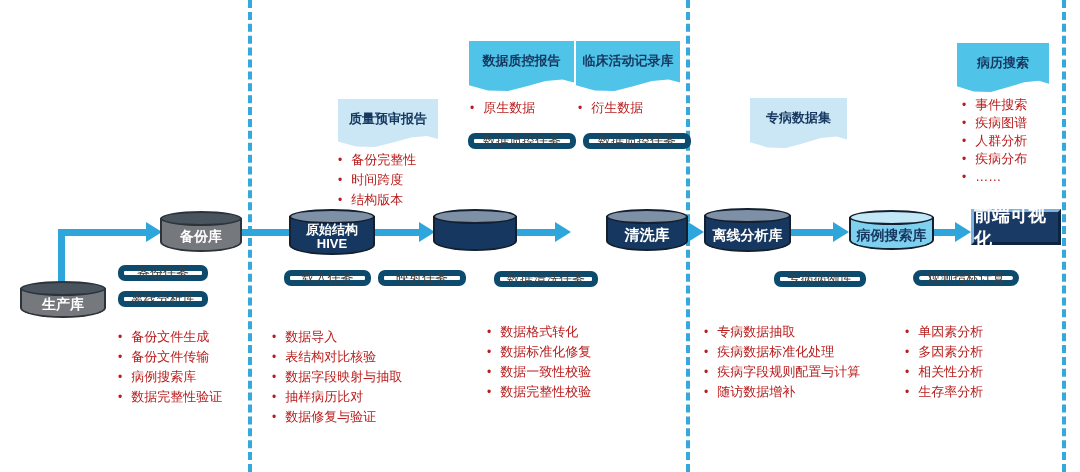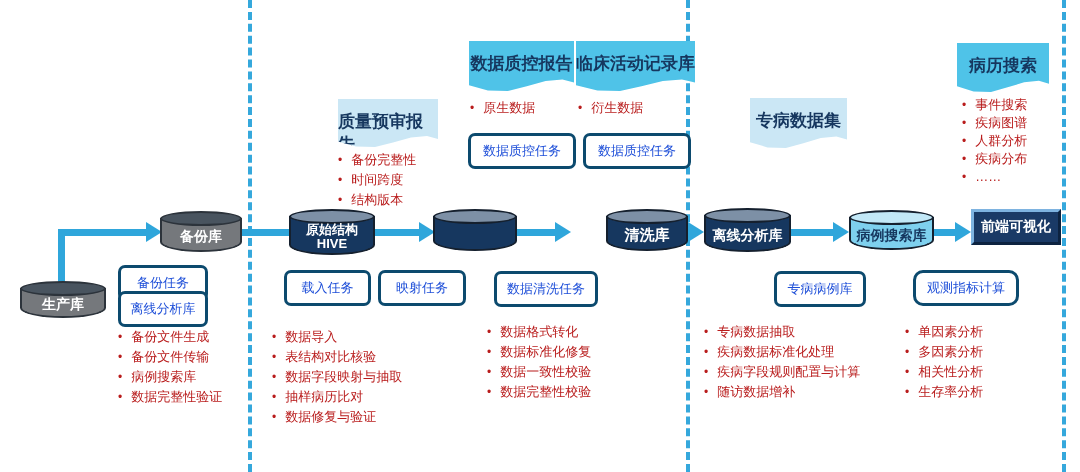--- a/index.html
+++ b/index.html
@@ -22,35 +22,35 @@
   .cyl.navy .body{background:#16375f;}
   .cyl.navy .lbl{color:#ffffff;font-size:15px;}
   .cyl.gray .top{background:#49545f;border-color:#2c333b;}
   .cyl.gray .body{background:#75787c;border-color:#2c333b;}
   .cyl.gray .lbl{color:#ffffff;font-size:14px;}
   .cyl.lite .top{background:#c2e8f7;}
   .cyl.lite .body{background:#7ed0ee;}
   .cyl.lite .lbl{color:#16375f;font-size:14px;}
   
   .tag{position:absolute;display:flex;align-items:flex-start;justify-content:center;
-       font-weight:bold;font-size:17px;color:#16375f;padding-top:11px;box-sizing:border-box;
+       font-weight:bold;font-size:13px;color:#16375f;padding-top:11px;box-sizing:border-box;
        clip-path:polygon(0 0,100% 0,100% 80%,89% 74%,73% 77%,55% 87%,37% 96%,18% 95%,0 85%);}
   .tag.cyan{background:#4fc3e8;}
   .tag.light{background:#cbe7f5;}
   
-  .tbox{position:absolute;height:36px;background:#ffffff;border:3px solid #0c4a6e;border-radius:7px;
-        display:flex;align-items:center;justify-content:center;font-size:13px;color:#1d4ed8;box-sizing:border-box;}
+  .tbox{position:absolute;height:16px;background:#ffffff;border:6px solid #0c4a6e;border-radius:7px;
+        display:flex;align-items:center;justify-content:center;font-size:13px;color:#404040;box-sizing:border-box;}
   
   .blist{position:absolute;margin:0;padding:0;list-style:none;font-size:13px;color:#b91c1c;}
   .blist li{line-height:19px;white-space:nowrap;}
   .blist li::before{content:"\2022";margin-right:9px;font-size:12px;}
   
   .endbox{position:absolute;background:#1a3a66;border-left:3px solid #7eb3e0;border-top:3px solid #7eb3e0;
           border-right:3px solid #0d2340;border-bottom:3px solid #0d2340;box-sizing:border-box;
-          display:flex;align-items:center;justify-content:center;color:#ffffff;font-weight:bold;font-size:14px;}
+          display:flex;align-items:center;justify-content:center;color:#ffffff;font-weight:bold;font-size:18px;}
 </style>
 </head>
 <body>
 
 <div id="stage">
 
   <div class="divider" style="left:248px;"></div>
   <div class="divider" style="left:686px;"></div>
   <div class="divider" style="left:1062px;"></div>
 
@@ -122,21 +122,21 @@
   <div class="endbox" style="left:971px;top:209px;width:90px;height:36px;">
     <span>前端可视化</span>
   </div>
 
   <div class="tag light" style="left:338px;top:99px;width:100px;height:50px;">
     <span>质量预审报告</span>
   </div>
   <div class="tag cyan" style="left:469px;top:41px;width:105px;height:52px;">
     <span>数据质控报告</span>
   </div>
-  <div class="tag cyan" style="left:576px;top:41px;width:119px;height:52px;">
+  <div class="tag cyan" style="left:576px;top:41px;width:104px;height:52px;">
     <span>临床活动记录库</span>
   </div>
   <div class="tag light" style="left:750px;top:98px;width:97px;height:52px;">
     <span>专病数据集</span>
   </div>
   <div class="tag cyan" style="left:957px;top:43px;width:92px;height:51px;">
     <span>病历搜索</span>
   </div>
 
   <div class="tbox" style="left:118px;top:265px;width:90px;">

